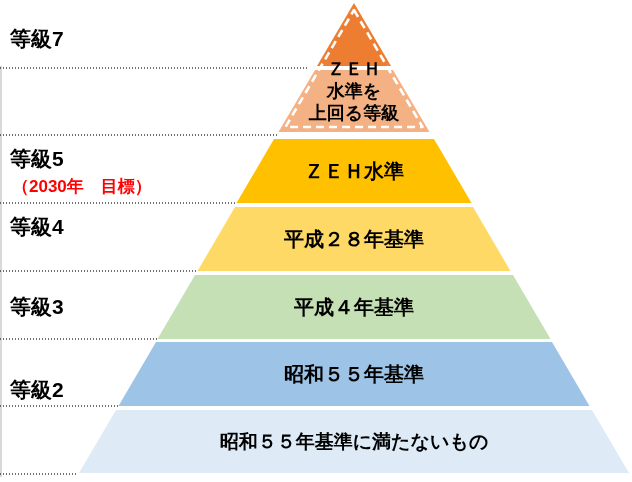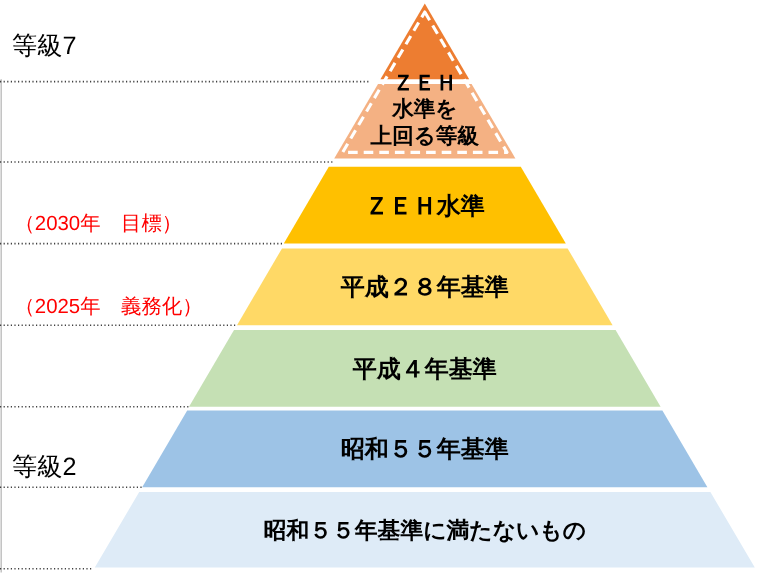--- a/index.html
+++ b/index.html
@@ -19,26 +19,26 @@
   svg text{
     font-family:"Liberation Sans","DejaVu Sans",sans-serif;
     font-weight:700;
     fill:#000000;
   }
   .t-tri{font-size:18px;}
   .t-layer{font-size:20px;}
   .t-layer-sm{font-size:19px;}
   .grade{
     position:absolute;left:10px;
-    font-weight:400;font-size:21px;line-height:24px;
+    font-weight:700;font-size:21px;line-height:24px;
     color:#000000;white-space:nowrap;
   }
   .sub{
     position:absolute;left:12px;
-    font-weight:400;font-size:17px;line-height:20px;
+    font-weight:700;font-size:17px;line-height:20px;
     color:var(--red);white-space:nowrap;
   }
 </style>
 </head>
 <body>
 
 <div class="canvas">
 
   <svg width="632" height="482" viewBox="0 0 632 482">
 
@@ -69,17 +69,19 @@
     <text class="t-tri" x="354" y="119" text-anchor="middle">上回る等級</text>
 
     <text class="t-layer" x="354" y="178" text-anchor="middle">ＺＥＨ水準</text>
     <text class="t-layer" x="354" y="246" text-anchor="middle">平成２８年基準</text>
     <text class="t-layer" x="354" y="314" text-anchor="middle">平成４年基準</text>
     <text class="t-layer" x="354" y="381" text-anchor="middle">昭和５５年基準</text>
     <text class="t-layer-sm" x="354" y="448" text-anchor="middle">昭和５５年基準に満たないもの</text>
   </svg>
 
   <div class="grade" style="top:27px">等級7</div>
+  <div class="grade" style="top:147px">等級5</div>
   <div class="sub" style="top:177px">（2030年　目標）</div>
-  <div class="sub" style="top:246px">（2025年　義務化）</div>
+  <div class="grade" style="top:215px">等級4</div>
+  <div class="grade" style="top:295px">等級3</div>
   <div class="grade" style="top:378px">等級2</div>
 
 </div>
 
 </body></html>

